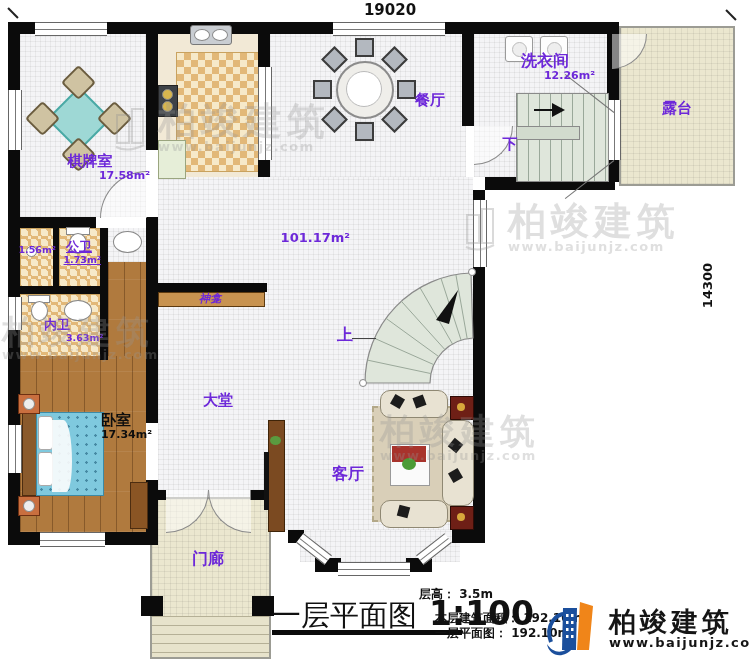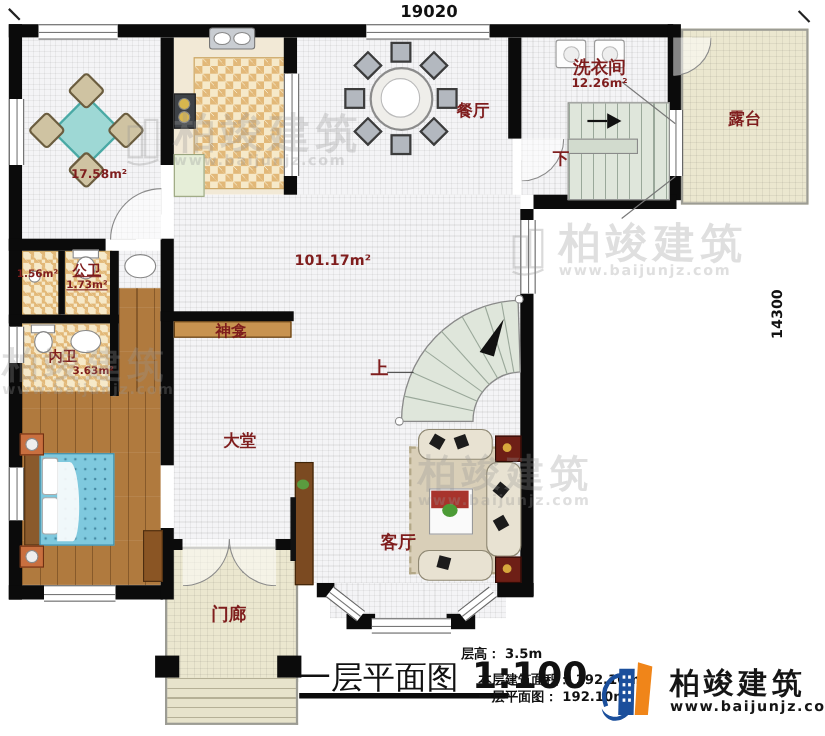--- a/index.html
+++ b/index.html
@@ -24,23 +24,23 @@
   .stairbg{position:absolute;background-color:#dfe6db;border:1px solid #8a8a8a;
     background-image:repeating-linear-gradient(90deg,#9aa89a 0 1px,transparent 1px 11px);}
   .winH{position:absolute;background:#fff;border-top:1px solid #666;border-bottom:1px solid #666;}
   .winH::before{content:"";position:absolute;left:0;right:0;top:50%;height:1px;background:#777;}
   .winV{position:absolute;background:#fff;border-left:1px solid #666;border-right:1px solid #666;}
   .winV::before{content:"";position:absolute;top:0;bottom:0;left:50%;width:1px;background:#777;}
   .arc{position:absolute;background:rgba(255,255,255,.5);}
   .arc-tl{border-top:1px solid #8a8a8a;border-left:1px solid #8a8a8a;border-radius:100% 0 0 0;}
   .arc-br{border-bottom:1px solid #8a8a8a;border-right:1px solid #8a8a8a;border-radius:0 0 100% 0;}
   .arc-bl{border-bottom:1px solid #8a8a8a;border-left:1px solid #8a8a8a;border-radius:0 0 0 100%;}
-  .rlabel{position:absolute;font-weight:700;color:#7f1d1d;text-align:center;line-height:1.15;white-space:nowrap;}
+  .rlabel{position:absolute;font-weight:700;color:#6d28d9;text-align:center;line-height:1.15;white-space:nowrap;}
   .rname{font-size:15px;}
-  .rarea{font-size:11px;}
+  .rarea{font-size:11px;text-align:right;}
   .small .rname{font-size:13px;}
   .chairG{position:absolute;width:15px;height:15px;background:#b3b8bf;border:2px solid #3c3c3c;}
   .chairB{position:absolute;width:21px;height:21px;background:#cfc3a2;border:2px solid #6b5d3f;border-radius:4px;}
   .wash{position:absolute;width:26px;height:24px;background:#fdfdfd;border:1px solid #9a9a9a;border-radius:3px;}
   .wash i{position:absolute;left:6px;top:5px;width:13px;height:13px;border:1px solid #bbb;border-radius:50%;background:#eee;display:block;}
   .wm{position:absolute;display:flex;align-items:center;gap:8px;color:rgba(150,150,150,.30);font-weight:700;pointer-events:none;}
   .wm-col{display:flex;flex-direction:column;line-height:1.0;}
   .wm-name{font-size:38px;letter-spacing:5px;}
   .wm-site{font-size:13px;letter-spacing:1.5px;}
   .stat-row{position:absolute;font-size:12px;font-weight:700;white-space:nowrap;}
@@ -213,20 +213,21 @@
   <div class="abs" style="left:398px;top:506px;width:11px;height:11px;background:#1c1c1c;transform:rotate(15deg);"></div>
   <div class="abs" style="left:390px;top:444px;width:38px;height:40px;background:#fafafa;border:1px solid #999;"></div>
   <div class="abs" style="left:392px;top:446px;width:34px;height:16px;background:#a8332c;"></div>
   <div class="oval" style="left:402px;top:458px;width:14px;height:12px;background:#4c9b36;border:none;"></div>
   <div class="abs" style="left:450px;top:396px;width:22px;height:22px;background:#6e1f16;border:1px solid #2e0b06;"></div>
   <div class="oval" style="left:457px;top:403px;width:8px;height:8px;background:#d7a83c;border:none;"></div>
   <div class="abs" style="left:450px;top:506px;width:22px;height:22px;background:#6e1f16;border:1px solid #2e0b06;"></div>
   <div class="oval" style="left:457px;top:513px;width:8px;height:8px;background:#d7a83c;border:none;"></div>
 
   <div class="rlabel" style="left:30px;top:153px;width:120px;">
+    <div class="rname">棋牌室</div>
     <div class="rarea">17.58m²</div>
   </div>
   <div class="rlabel" style="left:400px;top:92px;width:60px;">
     <div class="rname">餐厅</div>
   </div>
   <div class="rlabel" style="left:495px;top:52px;width:100px;">
     <div class="rname" style="font-size:16px;">洗衣间</div>
     <div class="rarea">12.26m²</div>
   </div>
   <div class="rlabel" style="left:645px;top:100px;width:64px;">
@@ -239,27 +240,31 @@
     <div class="rarea" style="font-size:9.5px;">1.56m²</div>
   </div>
   <div class="rlabel small" style="left:57px;top:240px;width:44px;text-decoration:underline;">
     <div class="rname">公卫</div>
     <div class="rarea" style="font-size:9.5px;">1.73m²</div>
   </div>
   <div class="rlabel small" style="left:32px;top:318px;width:50px;">
     <div class="rname">内卫</div>
     <div class="rarea" style="font-size:9.5px;padding-left:34px;">3.63m²</div>
   </div>
+  <div class="rlabel" style="left:80px;top:412px;width:72px;color:#0e0e0e;">
+    <div class="rname">卧室</div>
+    <div class="rarea">17.34m²</div>
+  </div>
   <div class="rlabel" style="left:188px;top:392px;width:60px;">
     <div class="rname" style="font-size:15px;">大堂</div>
   </div>
-  <div class="rlabel" style="left:180px;top:293px;width:60px;font-size:14px;">
+  <div class="rlabel" style="left:180px;top:293px;width:60px;font-size:11px;font-style:italic;">
     <div>神龛</div>
   </div>
-  <div class="rlabel" style="left:318px;top:484px;width:60px;text-align:right;">
+  <div class="rlabel" style="left:318px;top:465px;width:60px;">
     <div class="rname" style="font-size:16px;">客厅</div>
   </div>
   <div class="rlabel" style="left:178px;top:550px;width:60px;">
     <div class="rname" style="font-size:16px;">门廊</div>
   </div>
   <div class="rlabel" style="left:330px;top:326px;width:30px;">
     <div class="rname" style="font-size:16px;">上</div>
   </div>
   <div class="rlabel" style="left:495px;top:136px;width:30px;">
     <div class="rname" style="font-size:15px;">下</div>

